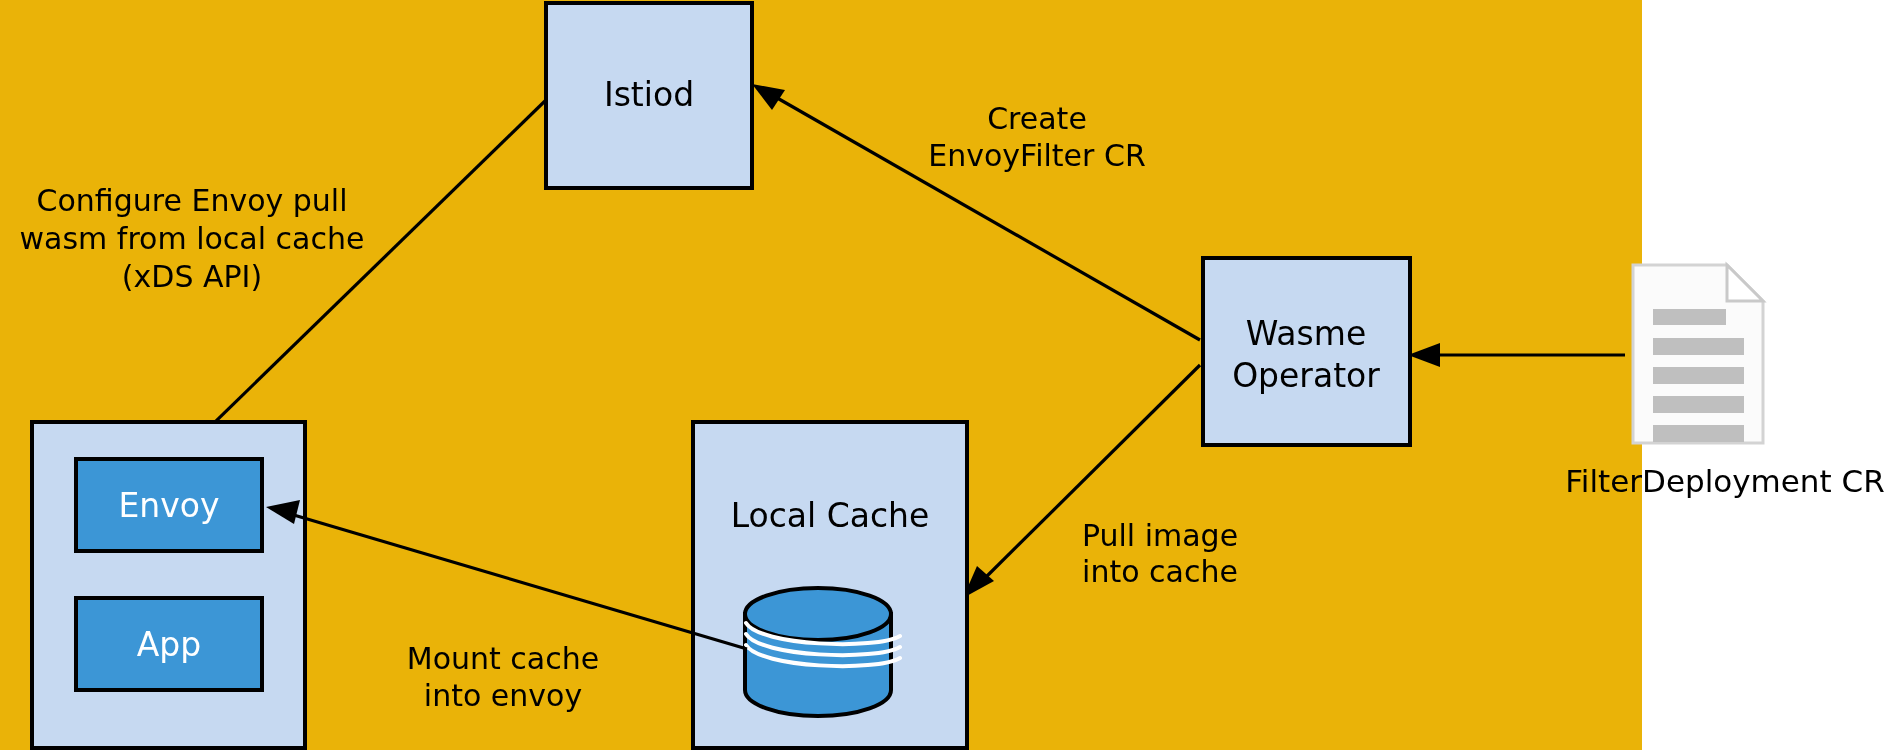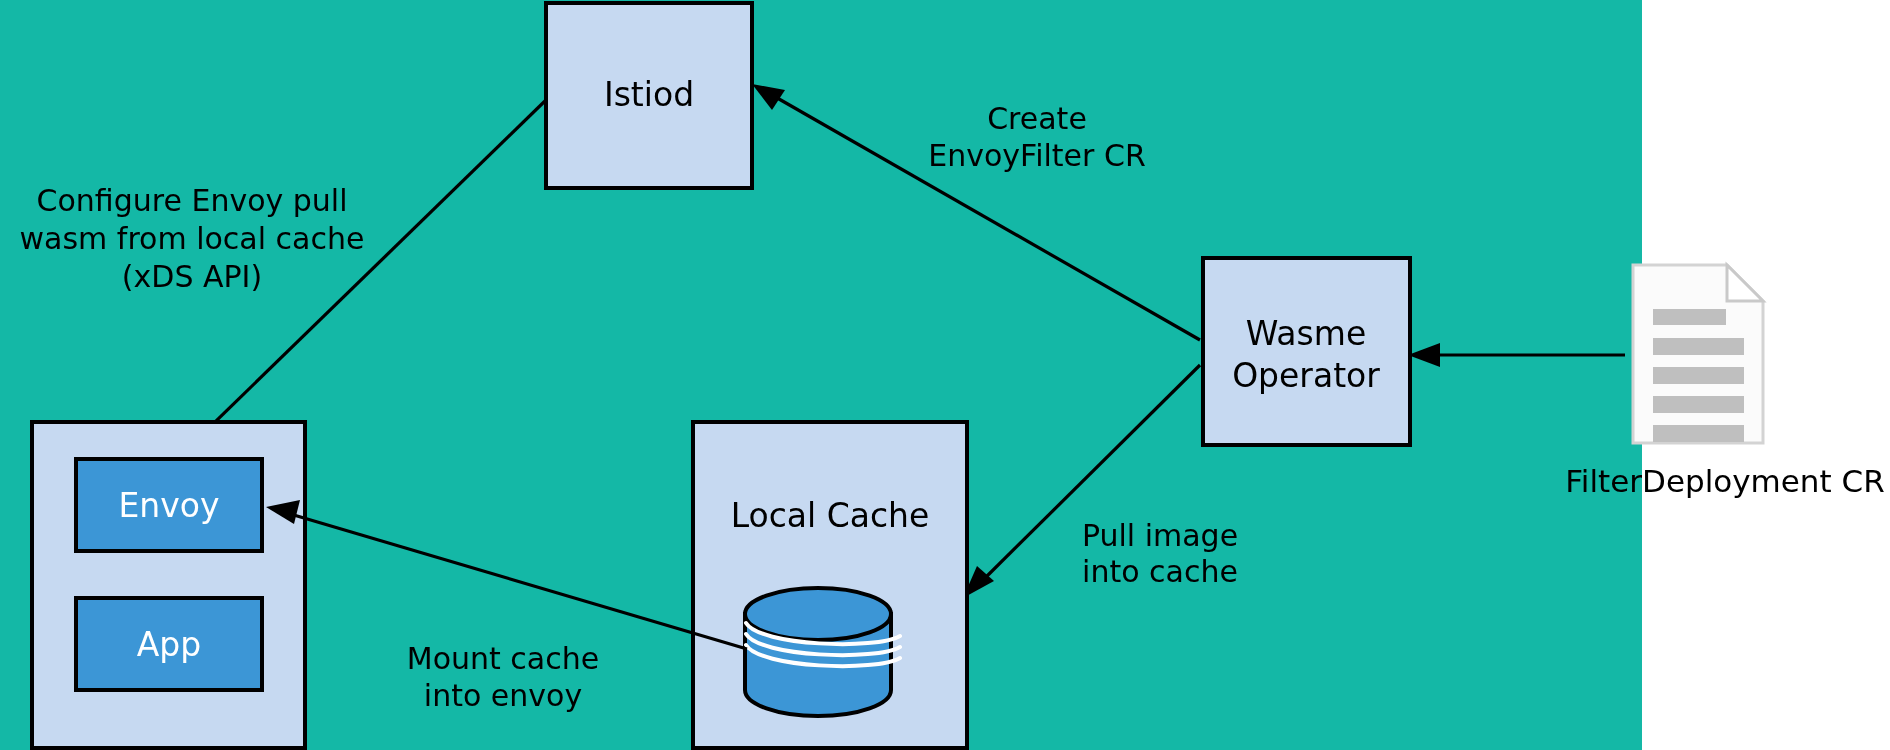--- a/index.html
+++ b/index.html
@@ -10,21 +10,21 @@
   body {
     width: 1890px;
     height: 750px;
     overflow: hidden;
     font-family: "DejaVu Sans", "Liberation Sans", sans-serif;
   }
   #diagram-root {
     position: relative;
     width: 1642px;
     height: 750px;
-    background: #14b8a6;
+    background: #eab308;
   }
   svg#diagram-canvas {
     position: absolute;
     top: 0;
     left: 0;
     width: 1890px;
     height: 750px;
     display: block;
   }
   .node-fill-light { fill: #c6d9f1; stroke: #000000; stroke-width: 4; }

